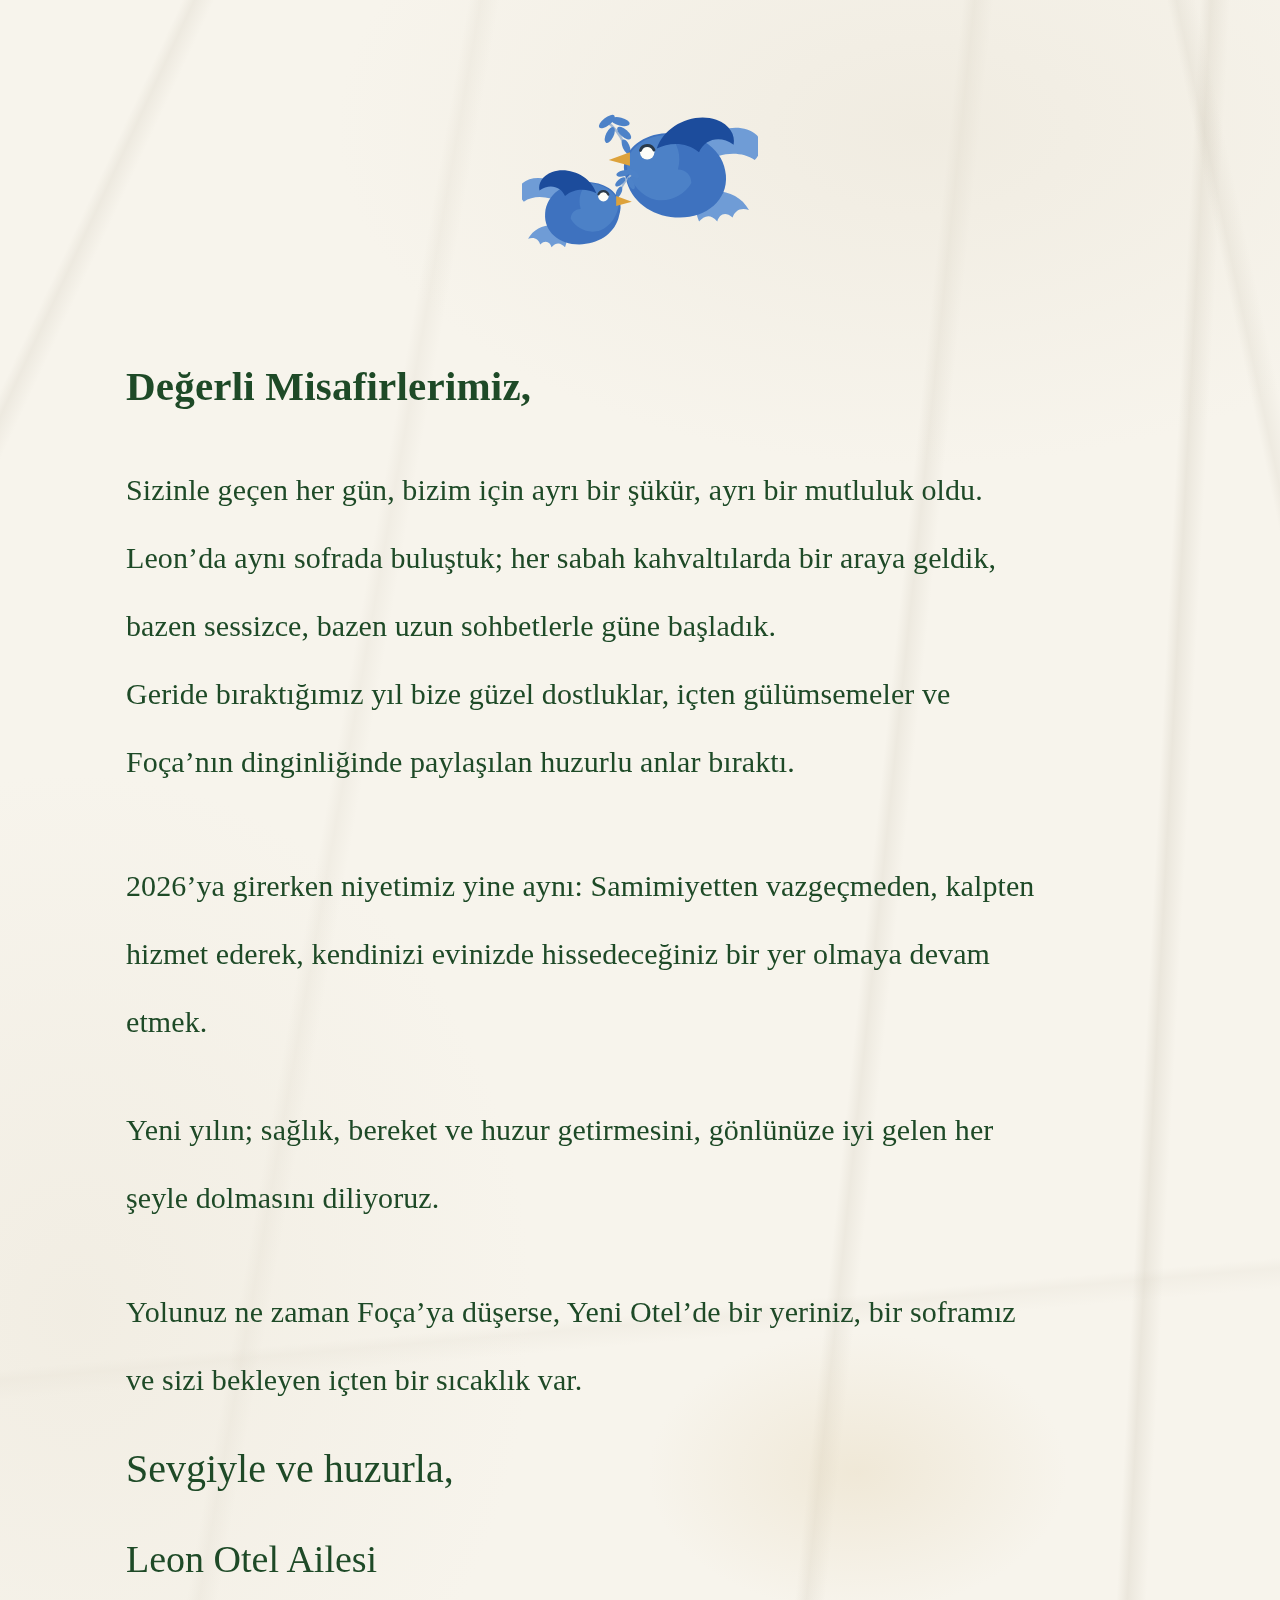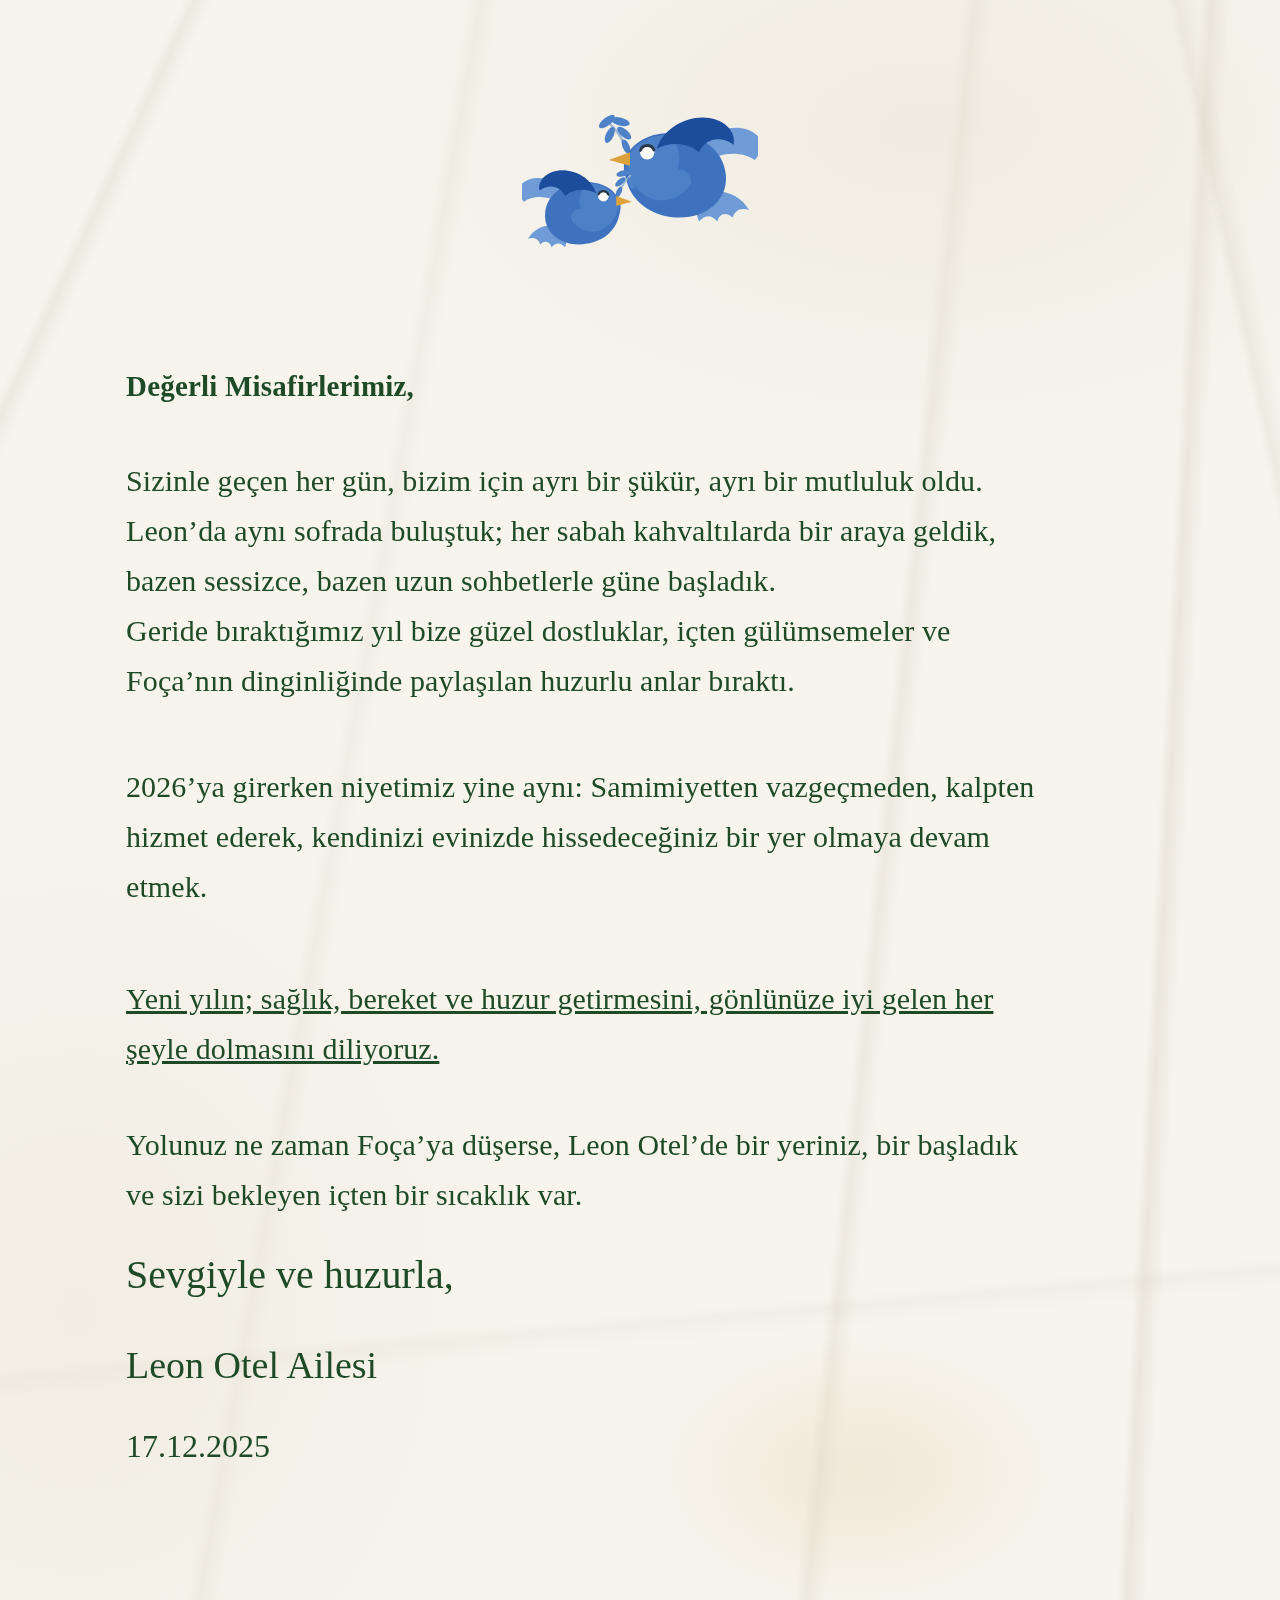--- a/index.html
+++ b/index.html
@@ -37,35 +37,35 @@
     color: #1e4a27;
   }
   .doves {
     display: block;
     margin: 112px auto 0 auto;
     width: 236px;
     height: 168px;
   }
   .greeting {
     margin: 84px 0 0 0;
-    font-size: 29px;
+    font-size: 41px;
     font-weight: 700;
     line-height: 44px;
     letter-spacing: 0.2px;
   }
   .para {
     margin: 0;
     font-size: 30px;
-    line-height: 50px;
+    line-height: 68px;
     white-space: pre-line;
     letter-spacing: 0.1px;
   }
   .para-1 { margin-top: 48px; }
   .para-2 { margin-top: 56px; }
-  .para-3 { margin-top: 62px; text-decoration: underline; }
+  .para-3 { margin-top: 40px; }
   .para-4 { margin-top: 46px; }
   .closing   { margin-top: 30px; font-size: 40px; line-height: 50px; }
   .signature { margin-top: 36px; font-size: 38px; line-height: 50px; }
   .date      { margin-top: 2px;  font-size: 32px; line-height: 36px; }
 </style>
 </head>
 <body>
 
 <div class="paper-crease"></div>
 
@@ -112,20 +112,20 @@
   <p class="para para-1">Sizinle geçen her gün, bizim için ayrı bir şükür, ayrı bir mutluluk oldu.
 Leon’da aynı sofrada buluştuk; her sabah kahvaltılarda bir araya geldik,
 bazen sessizce, bazen uzun sohbetlerle güne başladık.
 Geride bıraktığımız yıl bize güzel dostluklar, içten gülümsemeler ve
 Foça’nın dinginliğinde paylaşılan huzurlu anlar bıraktı.</p>
   <p class="para para-2">2026’ya girerken niyetimiz yine aynı: Samimiyetten vazgeçmeden, kalpten
 hizmet ederek, kendinizi evinizde hissedeceğiniz bir yer olmaya devam
 etmek.</p>
   <p class="para para-3">Yeni yılın; sağlık, bereket ve huzur getirmesini, gönlünüze iyi gelen her
 şeyle dolmasını diliyoruz.</p>
-  <p class="para para-4">Yolunuz ne zaman Foça’ya düşerse, Leon Otel’de bir yeriniz, bir başladık
+  <p class="para para-4">Yolunuz ne zaman Foça’ya düşerse, Yeni Otel’de bir yeriniz, bir soframız
 ve sizi bekleyen içten bir sıcaklık var.</p>
 
   <p class="closing">Sevgiyle ve huzurla,</p>
   <p class="signature">Leon Otel Ailesi</p>
   <p class="date">17.12.2025</p>
 
 </div>
 
 </body></html>

